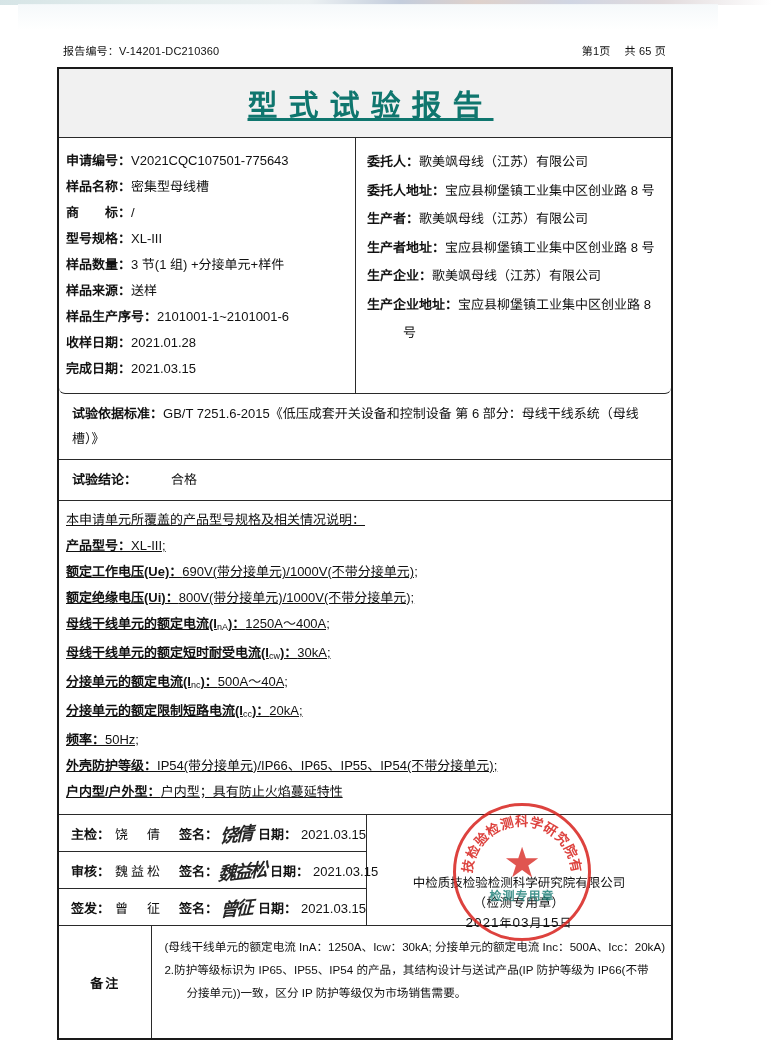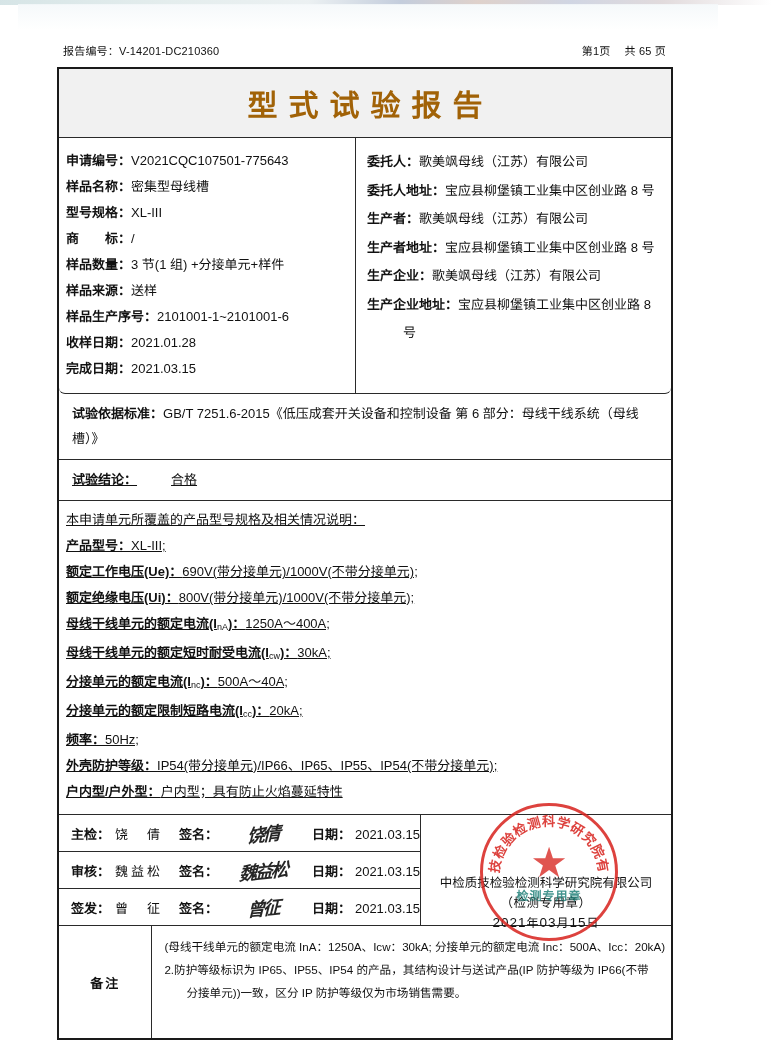--- a/index.html
+++ b/index.html
@@ -76,21 +76,22 @@
     display: flex;
     align-items: center;
     justify-content: center;
   }
   .doc-title {
     font-family: "DejaVu Serif", "Liberation Serif", serif;
     font-size: 30px;
     font-weight: 700;
     letter-spacing: 11px;
     text-indent: 11px;
-    color: #a16207;
+    color: #0f766e;
+    text-decoration: underline;
   }
 
   
   .info-row { display: flex; border-radius: 6px; }
   .info-col-left {
     width: 297px;
     box-sizing: border-box;
     border-right: 1.6px solid #2a2a2a;
     padding: 10px 0 11px 7px;
   }
@@ -111,38 +112,38 @@
     line-height: 28.5px;
   }
   .indent-cont { display: inline-block; padding-left: 36px; }
 
   
   .text-row { padding: 7px 8px 8px 13px; }
   .tline {
     font-size: 13px;
     line-height: 25px;
   }
-  .tline.nowrap { white-space: nowrap; text-decoration: underline; }
+  .tline.nowrap { white-space: nowrap; }
   .tline .lbl { font-weight: 600; }
   .gap-conc { display: inline-block; width: 34px; }
 
   .spec-row { padding: 6px 8px 9px 7px; }
   .spec-line {
     font-size: 13px;
     line-height: 26px;
     white-space: nowrap;
     text-decoration: underline;
   }
   .spec-line .lbl { font-weight: 600; }
   sub { font-size: 9px; vertical-align: -2px; }
 
   
   .sig-block { display: flex; }
   .sig-left {
-    width: 362px;
+    width: 308px;
     box-sizing: border-box;
     border-right: 1.6px solid #2a2a2a;
   }
   .sig-row {
     height: 36px;
     display: flex;
     align-items: center;
     padding-left: 12px;
     border-bottom: 1.6px solid #2a2a2a;
     font-size: 13px;
@@ -281,22 +282,22 @@
 <div class="report">
 
   <div class="row title-row">
     <div class="doc-title">型式试验报告</div>
   </div>
 
   <div class="row info-row">
     <div class="info-col-left">
       <div class="fline"><span class="lbl">申请编号：</span><span class="val">V2021CQC107501-775643</span></div>
       <div class="fline"><span class="lbl">样品名称：</span><span class="val">密集型母线槽</span></div>
+      <div class="fline"><span class="lbl">商　　标：</span><span class="val">/</span></div>
       <div class="fline"><span class="lbl">型号规格：</span><span class="val">XL-III</span></div>
-      <div class="fline"><span class="lbl">商　　标：</span><span class="val">/</span></div>
       <div class="fline"><span class="lbl">样品数量：</span><span class="val">3 节(1 组) +分接单元+样件</span></div>
       <div class="fline"><span class="lbl">样品来源：</span><span class="val">送样</span></div>
       <div class="fline"><span class="lbl">样品生产序号：</span><span class="val">2101001-1~2101001-6</span></div>
       <div class="fline"><span class="lbl">收样日期：</span><span class="val">2021.01.28</span></div>
       <div class="fline"><span class="lbl">完成日期：</span><span class="val">2021.03.15</span></div>
     </div>
     <div class="info-col-right">
       <div class="fline"><span class="lbl">委托人：</span><span class="val">歌美飒母线（江苏）有限公司</span></div>
       <div class="fline"><span class="lbl">委托人地址：</span><span class="val">宝应县柳堡镇工业集中区创业路 8 号</span></div>
       <div class="fline"><span class="lbl">生产者：</span><span class="val">歌美飒母线（江苏）有限公司</span></div>

